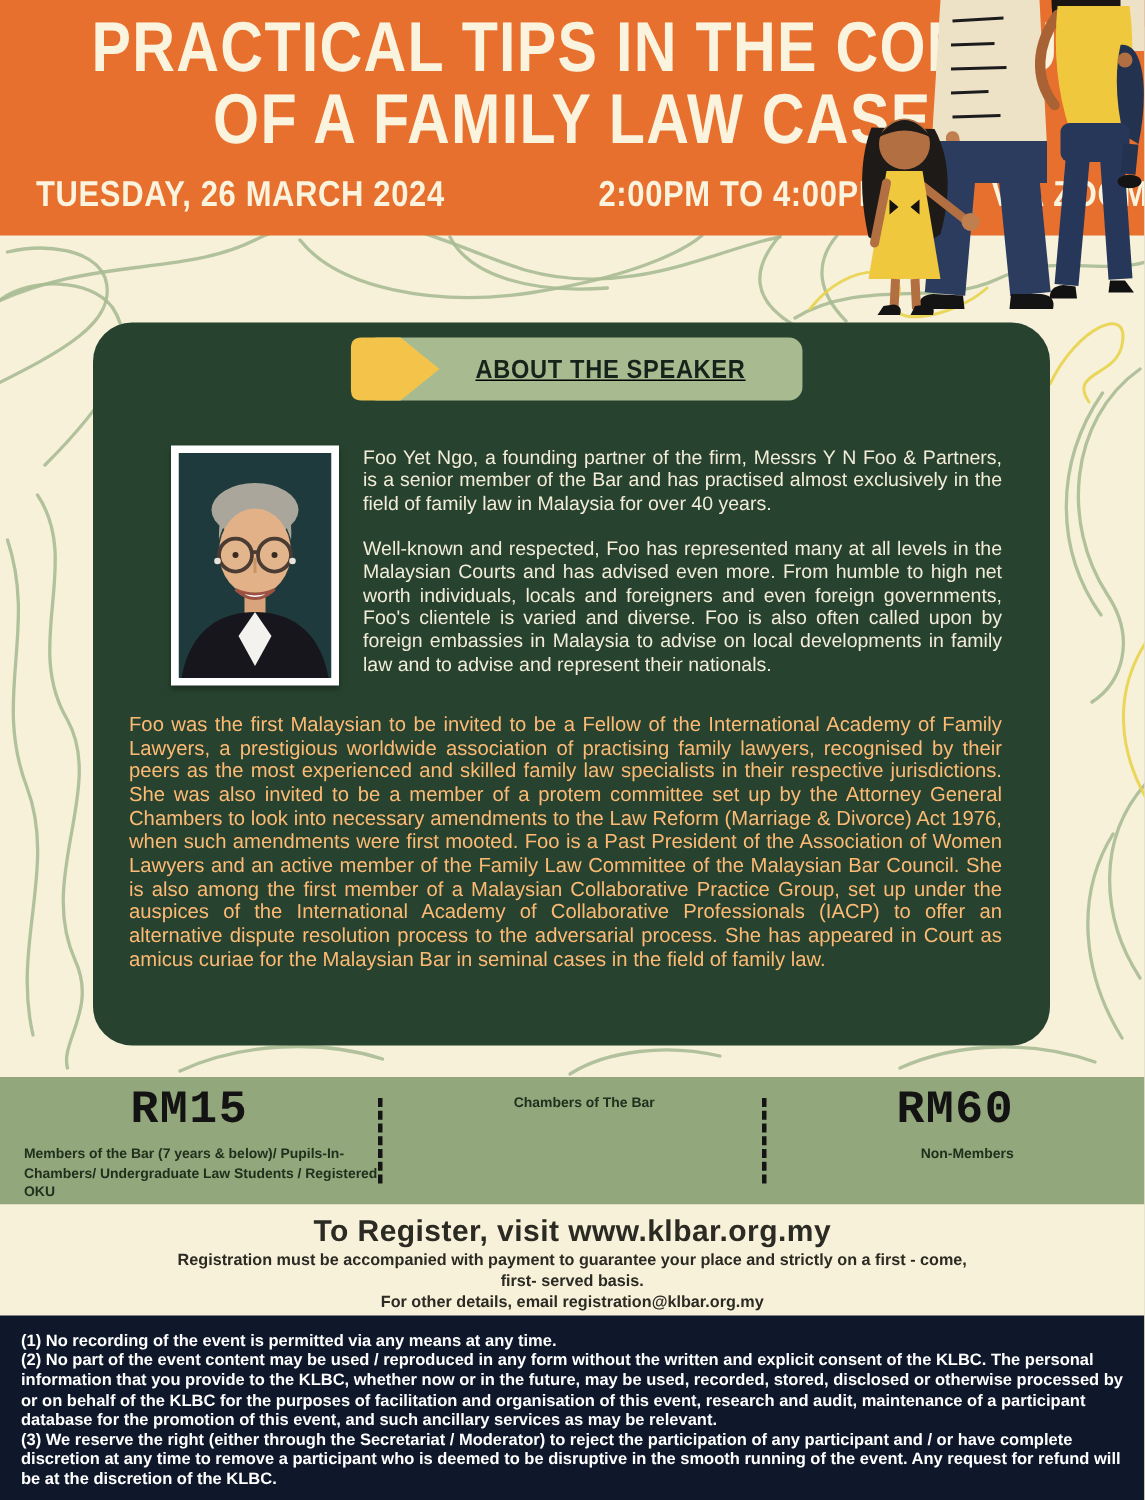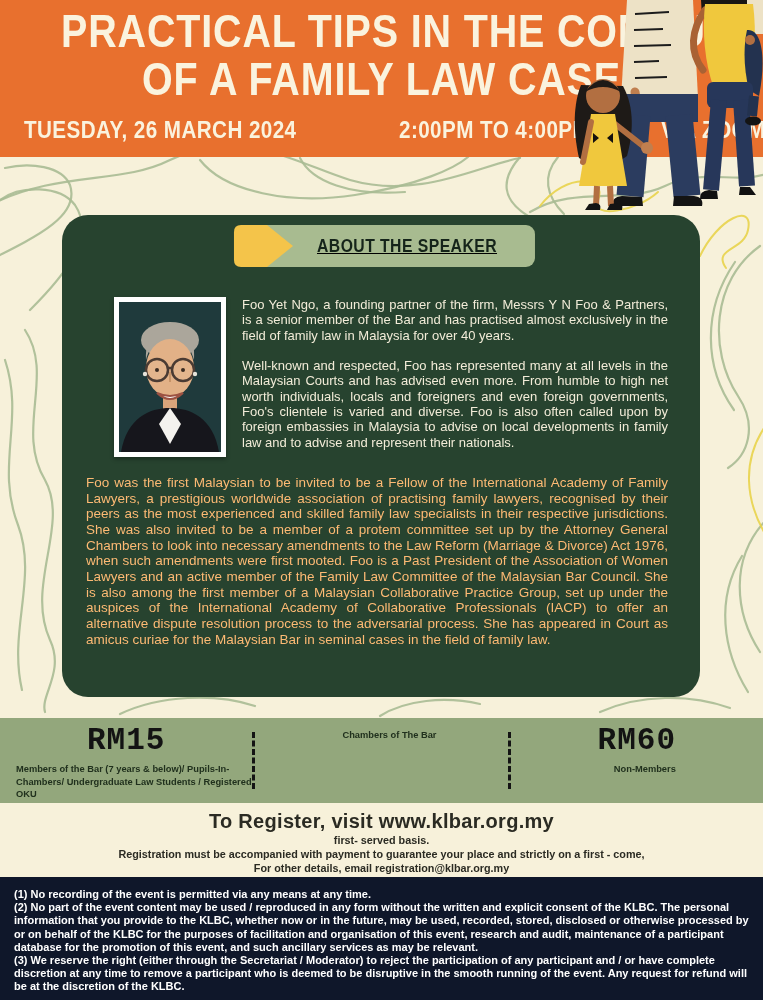--- a/index.html
+++ b/index.html
@@ -221,22 +221,22 @@
     </div>
     <div class="sep"></div>
     <div class="tier">
       <div class="price">RM60</div>
       <div class="tier-label">Non-Members</div>
     </div>
   </section>
 
   <section class="register">
     <div class="headline"><span>To Register, visit </span><span class="link">www.klbar.org.my</span></div>
+    <div class="note">Registration must be accompanied with payment to guarantee your place and strictly on a first - come,</div>
     <div class="note">first- served basis.</div>
-    <div class="note">Registration must be accompanied with payment to guarantee your place and strictly on a first - come,</div>
     <div class="note"><span>For other details, email </span><span class="link">registration@klbar.org.my</span></div>
   </section>
 
   <footer class="flyer-footer">
     <p>(1) No recording of the event is permitted via any means at any time.</p>
     <p>(2) No part of the event content may be used / reproduced in any form without the written and explicit consent of the KLBC. The personal information that you provide to the KLBC, whether now or in the future, may be used, recorded, stored, disclosed or otherwise processed by or on behalf of the KLBC for the purposes of facilitation and organisation of this event, research and audit, maintenance of a participant database for the promotion of this event, and such ancillary services as may be relevant.</p>
     <p>(3) We reserve the right (either through the Secretariat / Moderator) to reject the participation of any participant and / or have complete discretion at any time to remove a participant who is deemed to be disruptive in the smooth running of the event. Any request for refund will be at the discretion of the KLBC.</p>
   </footer>
 
 </div>

